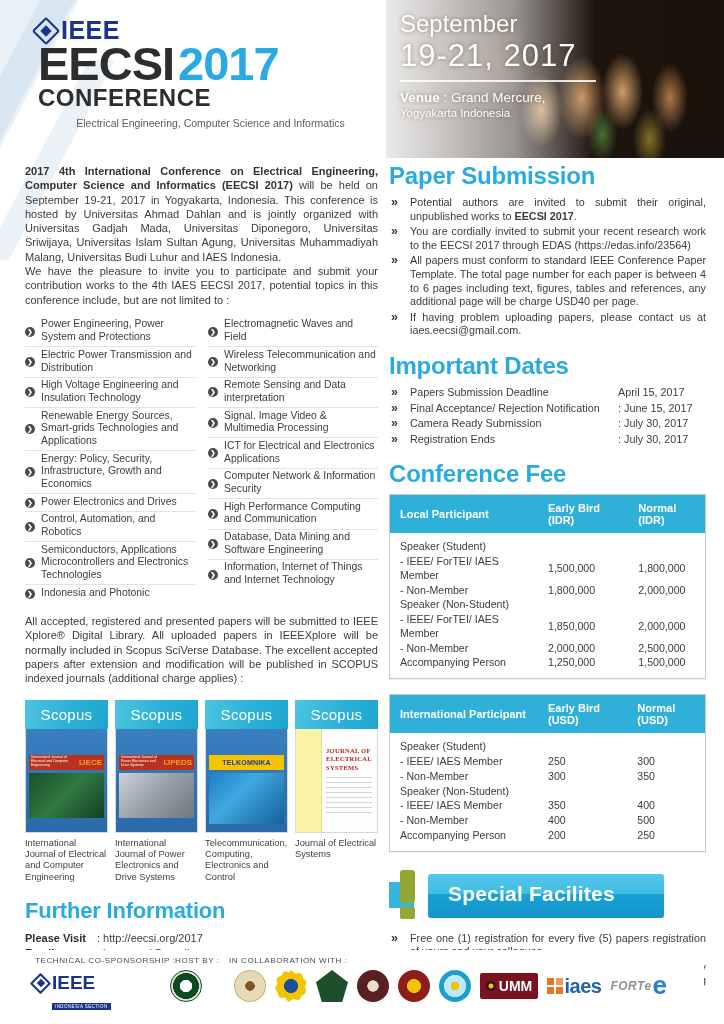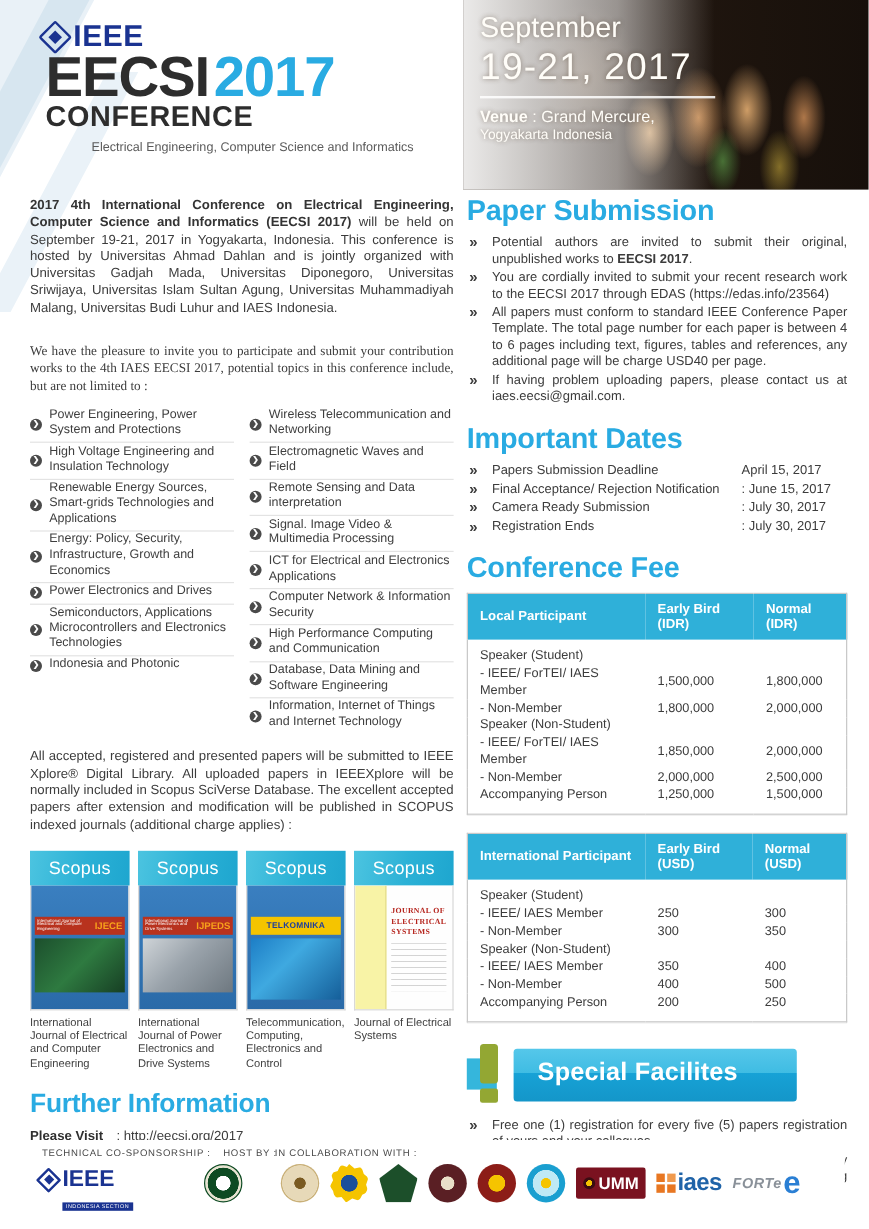--- a/index.html
+++ b/index.html
@@ -44,21 +44,21 @@
   .pt-venue { font-size:13.5px; color:#fffdf8; }
   .pt-venue b { font-weight:bold; }
   .pt-city { font-size:11.5px; margin-top:2px; color:#fffdf8; }
 
   
   .col-left { position:absolute; left:25px; top:164px; width:353px; }
   .col-right { position:absolute; left:389px; top:162px; width:317px; }
 
   p.body-text { font-size:11px; line-height:1.3; text-align:justify; color:#3c3c3c; }
   p.body-text b { color:#343434; }
-  .invite { margin-top:22px;font-family:Liberation Serif, serif; }
+  .invite { margin-top:0; }
 
   
   .topics { display:flex; margin-top:10px; gap:13px; }
   .topics ul { list-style:none; width:170px; }
   .topics li { position:relative; font-size:10.4px; line-height:1.22; color:#3e3e3e; padding:1.5px 0 2.5px 16px; border-bottom:1px solid #e3e3e3; }
   .topics li:last-child { border-bottom:none; }
   .tb { position:absolute; left:0; top:50%; margin-top:-5px; width:10px; height:10px; border-radius:50%; background:#4a4a4a; color:#fff; font-size:6.5px; line-height:10px; text-align:center; font-weight:bold; }
 
   .xplore { margin-top:12px; }
 
@@ -117,21 +117,21 @@
   .sb-cyansq { position:absolute; left:0; top:14px; width:25px; height:26px; background:#35b6dc; }
   .sb-excl-bar { position:absolute; left:11px; top:2px; width:15px; height:33px; background:#93a733; border-radius:3px; }
   .sb-excl-dot { position:absolute; left:11px; top:39px; width:15px; height:12px; background:#93a733; border-radius:2px; }
   .sb-box { position:absolute; left:39px; top:6px; right:42px; height:44px; border-radius:3px;
       background:linear-gradient(180deg,#55c7ea 0%, #3fbce3 46%, #17a2d6 46%, #1496c9 100%); }
   .sb-box span { position:absolute; left:20px; top:8px; color:#fff; font-size:21px; font-weight:800; letter-spacing:0.2px; }
 
   
   .footer { position:absolute; left:0; bottom:0; width:704px; height:74px; background:#fff; }
   .f-label { position:absolute; top:6px; font-size:8px; letter-spacing:0.6px; color:#4a4a4a; }
-  .f-spon { left:35px; } .f-host { left:186px;text-align:right; } .f-collab { left:229px; }
+  .f-spon { left:35px; } .f-host { left:175px;text-align:right; } .f-collab { left:229px; }
   .f-ieee { position:absolute; left:33px; top:22px; }
   .f-ieee-row { display:flex; align-items:center; gap:4px; }
   .f-d-outer { position:absolute; inset:0; border:2px solid #1a3391; transform:rotate(45deg); border-radius:1px; }
   .f-d-inner { position:absolute; left:4.5px; top:4.5px; width:6px; height:6px; background:#1a3391; transform:rotate(45deg); }
   .f-diamond { width:15px; height:15px; position:relative; }
   .f-ieee-word { font-size:19px; font-weight:bold; color:#1a3391; }
   .f-ieee-sec { margin-left:19px; margin-top:1px; background:#1a3391; color:#fff; font-size:4.5px; letter-spacing:0.4px; padding:1px 3px; display:inline-block; }
   .f-logos { position:absolute; top:20px; left:170px; display:flex; align-items:center; gap:9px; }
   .crest { width:32px; height:32px; border-radius:50%; position:relative; }
   .c-uad { background:radial-gradient(circle,#fff 28%, #0d4a22 30% 60%, #e8e4d2 62% 75%, #0d4a22 77%); border:1.5px solid #0d4a22; }
@@ -188,30 +188,32 @@
     </div>
   </div>
 
   <div class="col-left">
     <p class="body-text"><b>2017 4th International Conference on Electrical Engineering, Computer Science and Informatics (EECSI 2017)</b><span> will be held on September 19-21, 2017 in Yogyakarta, Indonesia. This conference is hosted by Universitas Ahmad Dahlan and is jointly organized with Universitas Gadjah Mada, Universitas Diponegoro, Universitas Sriwijaya, Universitas Islam Sultan Agung, Universitas Muhammadiyah Malang, Universitas Budi Luhur and IAES Indonesia.</span></p>
     <p class="body-text invite">We have the pleasure to invite you to participate and submit your contribution works to the 4th IAES EECSI 2017, potential topics in this conference include, but are not limited to :</p>
 
     <div class="topics">
       <ul>
         <li><span class="tb">❯</span><span>Power Engineering, Power System and Protections</span></li>
+        <li><span class="tb">❯</span><span>Electric Power Transmission and Distribution</span></li>
         <li><span class="tb">❯</span><span>High Voltage Engineering and Insulation Technology</span></li>
         <li><span class="tb">❯</span><span>Renewable Energy Sources, Smart-grids Technologies and Applications</span></li>
         <li><span class="tb">❯</span><span>Energy: Policy, Security, Infrastructure, Growth and Economics</span></li>
         <li><span class="tb">❯</span><span>Power Electronics and Drives</span></li>
+        <li><span class="tb">❯</span><span>Control, Automation, and Robotics</span></li>
         <li><span class="tb">❯</span><span>Semiconductors, Applications Microcontrollers and Electronics Technologies</span></li>
         <li><span class="tb">❯</span><span>Indonesia and Photonic</span></li>
       </ul>
       <ul>
+        <li><span class="tb">❯</span><span>Electromagnetic Waves and Field</span></li>
         <li><span class="tb">❯</span><span>Wireless Telecommunication and Networking</span></li>
-        <li><span class="tb">❯</span><span>Electromagnetic Waves and Field</span></li>
         <li><span class="tb">❯</span><span>Remote Sensing and Data interpretation</span></li>
         <li><span class="tb">❯</span><span>Signal. Image Video &amp; Multimedia Processing</span></li>
         <li><span class="tb">❯</span><span>ICT for Electrical and Electronics Applications</span></li>
         <li><span class="tb">❯</span><span>Computer Network &amp; Information Security</span></li>
         <li><span class="tb">❯</span><span>High Performance Computing and Communication</span></li>
         <li><span class="tb">❯</span><span>Database, Data Mining and Software Engineering</span></li>
         <li><span class="tb">❯</span><span>Information, Internet of Things and Internet Technology</span></li>
       </ul>
     </div>
 

